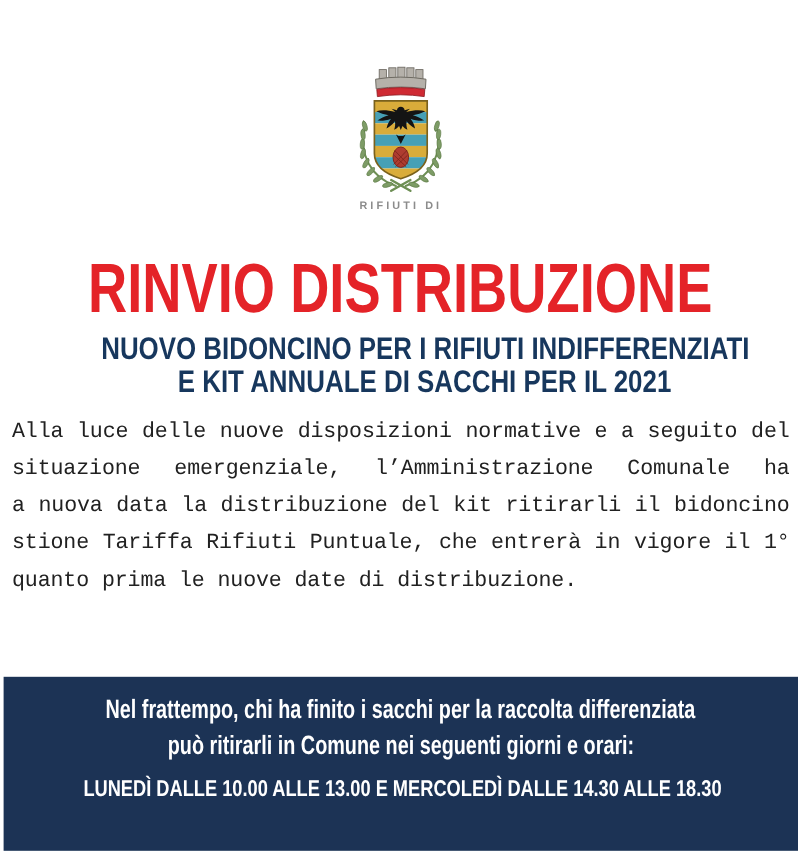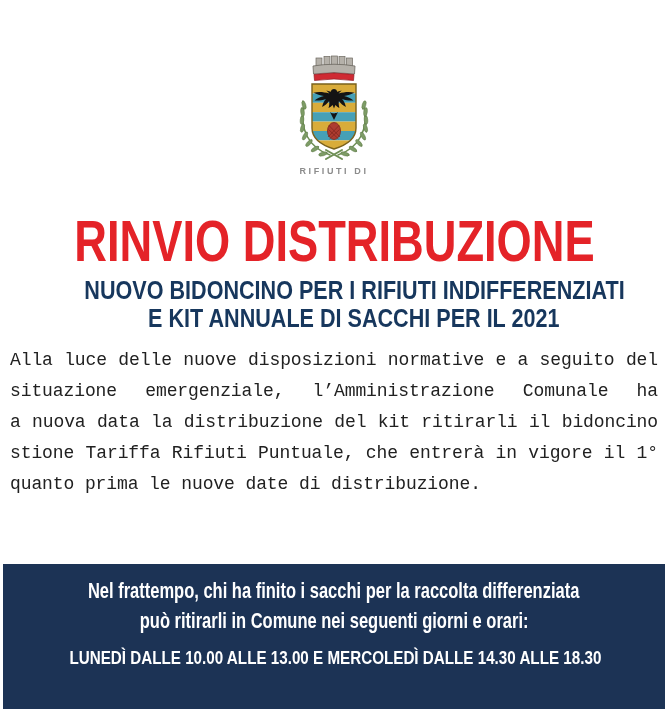--- a/index.html
+++ b/index.html
@@ -26,21 +26,21 @@
   }
   .crest-name{
     margin-top:1px;
     font-size:27px;letter-spacing:0.5px;
     color:#2d5a87;
   }
 
   
   .headline{
     position:absolute;top:212px;left:0;width:668px;
-    text-align:right;line-height:58px;height:58px;
+    text-align:center;line-height:58px;height:58px;
     color:#e42328;font-size:58px;font-weight:bold;
     white-space:nowrap;
     text-decoration:underline;
   }
   .headline .squeeze{display:inline-block;transform:scaleX(0.78);transform-origin:center;}
 
   
   .subheading{
     position:absolute;top:276px;left:0;width:668px;
     text-align:center;color:#17375d;font-weight:bold;

